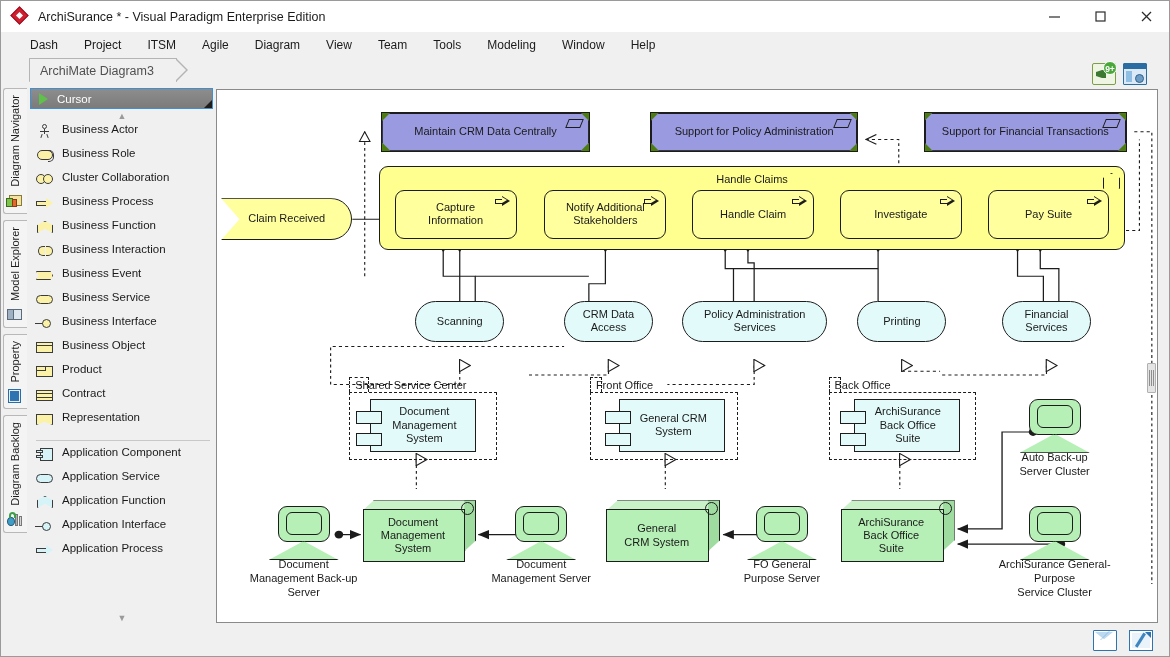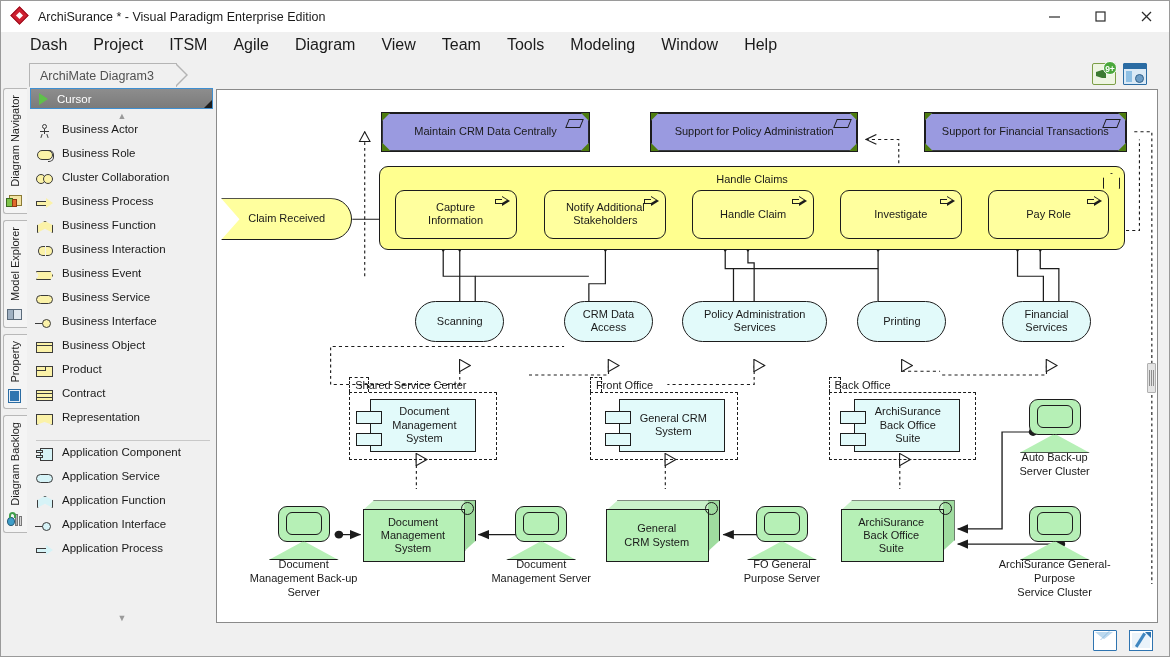--- a/index.html
+++ b/index.html
@@ -44,26 +44,26 @@
     color:#2b2b2b;
   }
   .wbtn svg { display:block; }
   
   #menubar {
     height:26px; flex:0 0 26px; background:#f0f0f0;
     display:flex; align-items:center; padding-left:16px;
     position:relative;
   }
   .menuitem {
-    font-size:16px; color:#1b1b1b; padding:3px 13px; white-space:nowrap;
+    font-size:12px; color:#1b1b1b; padding:3px 13px; white-space:nowrap;
   }
   
   #tabrow {
     height:29px; flex:0 0 29px; background:#f0f0f0;
-    display:flex; align-items:flex-end; position:relative; padding-left:28px;
+    display:flex; position:relative; padding-left:28px;
   }
   #diagram-tab {
     position:relative; height:24px; background:#f0f0f0;
     border:1px solid #b4b4b4; border-bottom:none;
     display:flex; align-items:center; padding:0 22px 0 10px;
     font-size:12.5px; color:#505050; white-space:nowrap;
     border-radius:1px;
   }
   #diagram-tab:after{
     content:""; position:absolute; right:-12px; top:-1px;
@@ -720,21 +720,21 @@
                 <i class="ar2"></i>
               </div>
               <div class="lbl-c">Investigate</div>
             </div>
             <div class="node bp" style="left:81.97802197802197%;top:18.75%;width:12.967032967032969%;height:9.285714285714286%;">
               <div class="mk">
                 <i class="sh"></i>
                 <i class="ar"></i>
                 <i class="ar2"></i>
               </div>
-              <div class="lbl-c">Pay Role</div>
+              <div class="lbl-c">Pay Suite</div>
             </div>
             <div class="node asvc" style="left:21.0989010989011%;top:39.64285714285714%;width:9.45054945054945%;height:7.678571428571429%;">
               <div class="lbl-c">Scanning</div>
             </div>
             <div class="node asvc" style="left:36.92307692307693%;top:39.64285714285714%;width:9.45054945054945%;height:7.678571428571429%;">
               <div class="lbl-c">CRM Data
 Access</div>
             </div>
             <div class="node asvc" style="left:49.45054945054945%;top:39.64285714285714%;width:15.494505494505495%;height:7.678571428571429%;">
               <div class="lbl-c">Policy Administration

